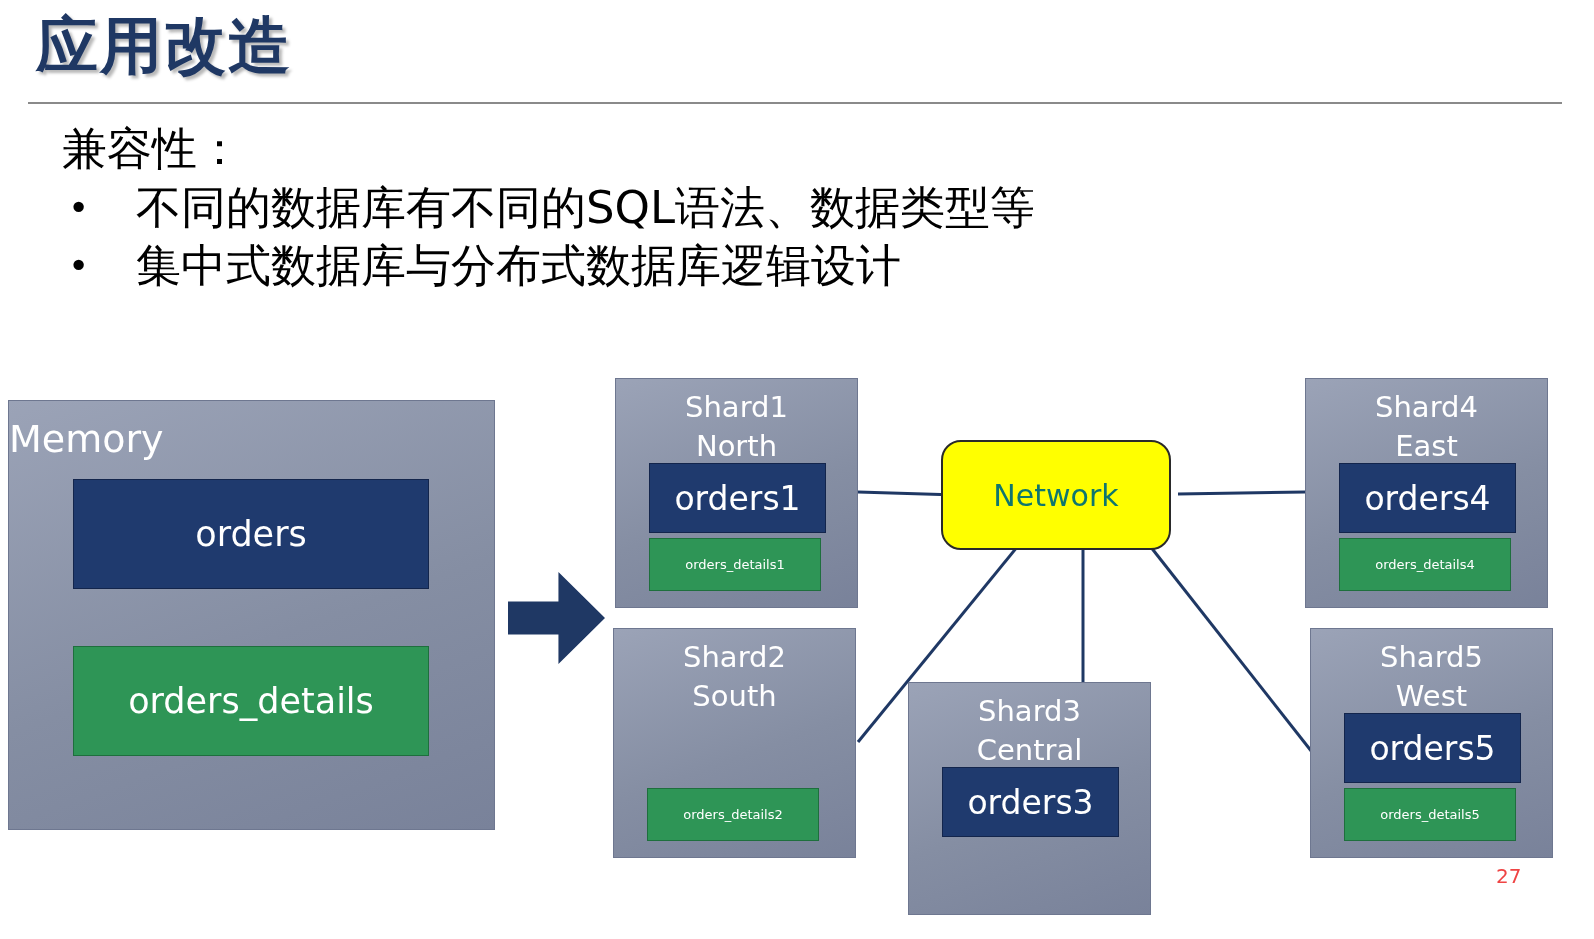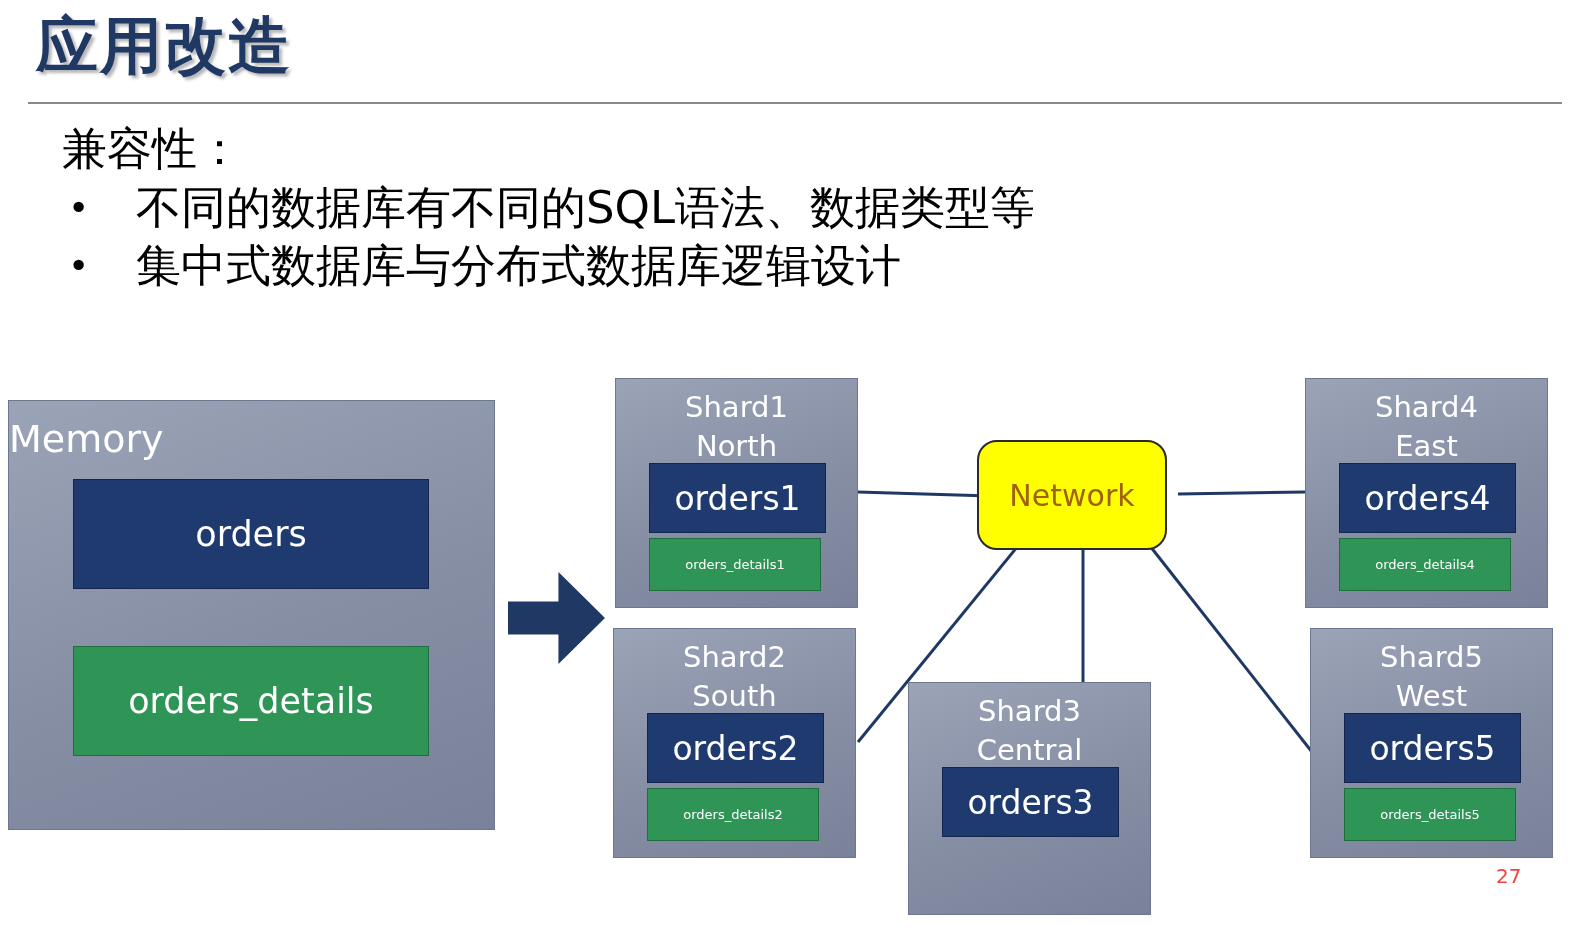--- a/index.html
+++ b/index.html
@@ -36,24 +36,24 @@
            clip-path:polygon(0 32%, 52% 32%, 52% 0, 100% 50%, 52% 100%, 52% 68%, 0 68%); }
 
   
   .shard { position:absolute; width:243px; height:230px; }
   .shard-title { text-align:center; color:#fff; font-size:29px; line-height:1.35; padding-top:9px; }
   .shard-tbl { position:absolute; left:33px; }
   .shard-orders { top:84px; width:177px; height:70px; font-size:33px; }
   .shard-details { top:159px; width:172px; height:53px; font-size:13px; }
 
   
-  .network { position:absolute; left:977px; top:440px; width:190px; height:110px;
+  .network { position:absolute; left:941px; top:440px; width:230px; height:110px;
              background:#ffff00; border:2px solid #2a2a2a; border-radius:20px;
              display:flex; align-items:center; justify-content:center;
-             font-size:30px; color:#a16207; z-index:3; }
+             font-size:30px; color:#0f766e; z-index:3; }
 
   .connectors { position:absolute; left:0; top:0; width:1594px; height:939px;
                 z-index:1; pointer-events:none; }
   .shard, .memory, .arrow { z-index:2; }
 
   .page-number { position:absolute; left:1496px; top:864px; font-size:20px; color:#ef4444; }
 </style>
 </head>
 <body>
 
@@ -105,23 +105,20 @@
     <div class="shard-tbl shard-details green-tbl">
       <span>orders_details1</span>
     </div>
   </div>
 
   <div class="shard gray" style="left:613px; top:628px;">
     <div class="shard-title">
       <span>Shard2</span><br>
       <span>South</span>
     </div>
-    <div class="shard-tbl shard-orders navy-tbl">
-      <span>orders2</span>
-    </div>
     <div class="shard-tbl shard-details green-tbl">
       <span>orders_details2</span>
     </div>
   </div>
 
   <div class="shard gray" style="left:908px; top:682px; height:233px;">
     <div class="shard-title">
       <span>Shard3</span><br>
       <span>Central</span>
     </div>

